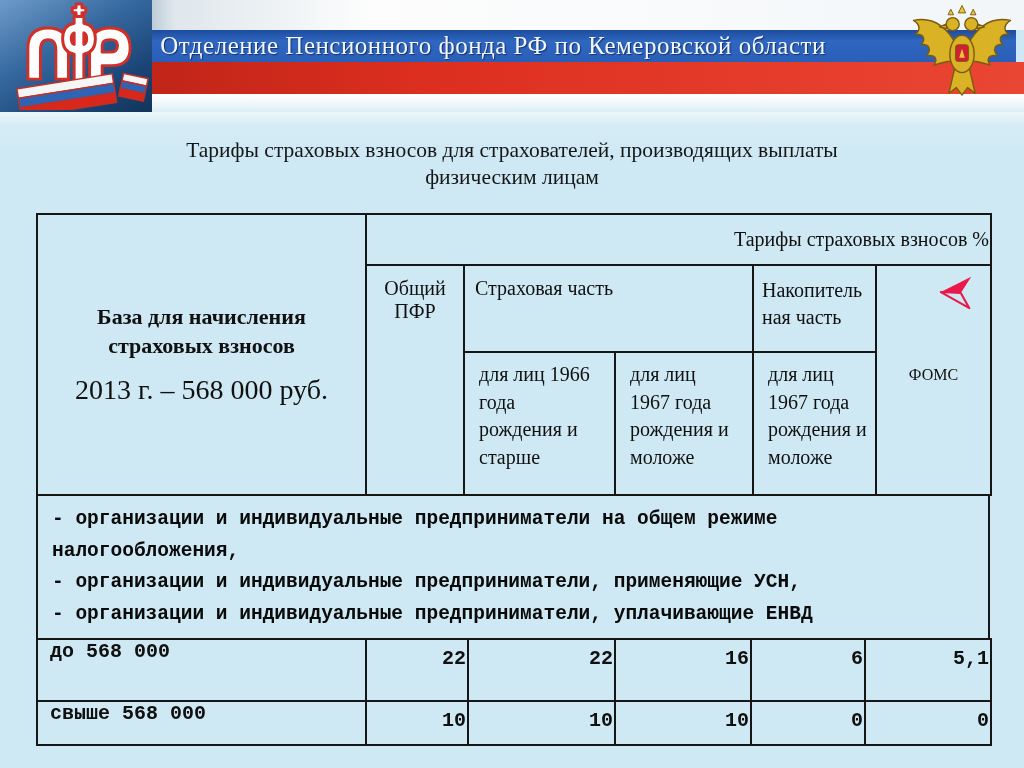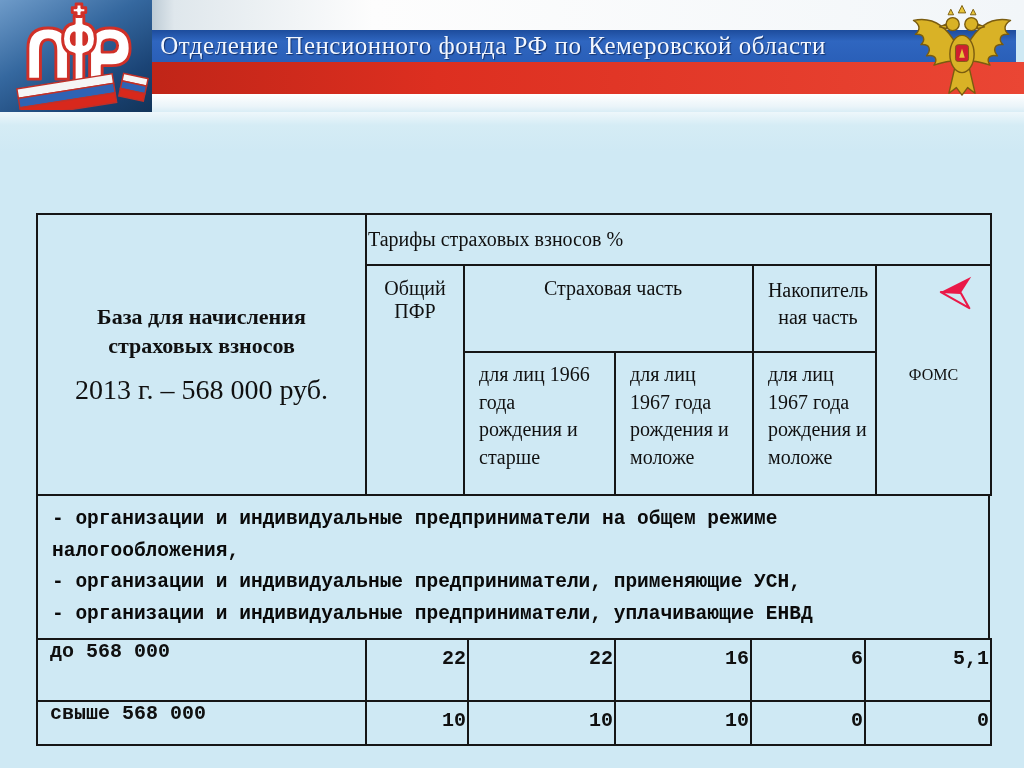--- a/index.html
+++ b/index.html
@@ -53,22 +53,22 @@
   .tbl{position:absolute;left:36px;top:101px;width:954px;}
   .tbl table{border-collapse:collapse;table-layout:fixed;width:954px;}
   .tbl table.t2,.tbl table.t3{margin-top:-2px;font-family:Liberation Mono, monospace;}
   .tbl td{
     border:2px solid #161616;background:transparent;color:#101010;
     font-size:20px;overflow:hidden;
   }
   td.base-cell{text-align:center;vertical-align:middle;}
   .base-title{font-weight:bold;font-size:22px;line-height:1.3;white-space:pre-line;}
   .base-sub{font-weight:normal;font-size:28px;margin-top:13px;}
-  td.group-hd{height:47px;text-align:left;vertical-align:middle;}
-  td.col-hd{vertical-align:top;padding-top:11px;text-align:center;}
+  td.group-hd{height:47px;text-align:right;vertical-align:middle;}
+  td.col-hd{vertical-align:top;padding-top:11px;}
   td.obshiy{text-align:center;}
   td.strah{padding-left:10px;}
   td.nakop{padding-left:8px;white-space:pre-line;line-height:1.35;}
   td.foms-cell{position:relative;vertical-align:top;text-align:center;}
   .foms-label{margin-top:99px;font-size:16px;}
   .nav-arrow{position:absolute;top:6px;right:14px;width:38px;height:42px;cursor:pointer;}
   td.sub-hd{vertical-align:top;padding:8px 4px 0 14px;line-height:1.38;white-space:pre-line;}
   td.cat-cell{padding:8px 14px;line-height:1.62;}
   .cat-line{font-weight:bold;font-size:19.5px;color:#0a0a0a;}
   td.row-label{vertical-align:top;padding:0 0 0 12px;font-weight:bold;}
@@ -130,20 +130,22 @@
         <path d="M69,10 L72,4 L75,10 Z"></path>
         <path d="M56,8 L60,0 L64,8 Z"></path>
       </g>
       <rect x="53" y="42" width="14" height="18" rx="3" fill="#cf2030" stroke="#7a5c10"></rect>
       <path d="M57,56 L60,46 L63,56 Z" fill="#e8c53a"></path>
     </svg>
   </div>
 
   <div class="body">
 
+    <div class="slide-title">Тарифы страховых взносов для страхователей, производящих выплаты
+физическим лицам</div>
 
     <div class="tbl">
 
       <table class="t1">
         <colgroup>
           <col style="width:329px">
             <col style="width:98px">
             <col style="width:151px">
           <col style="width:138px">
             <col style="width:123px">

